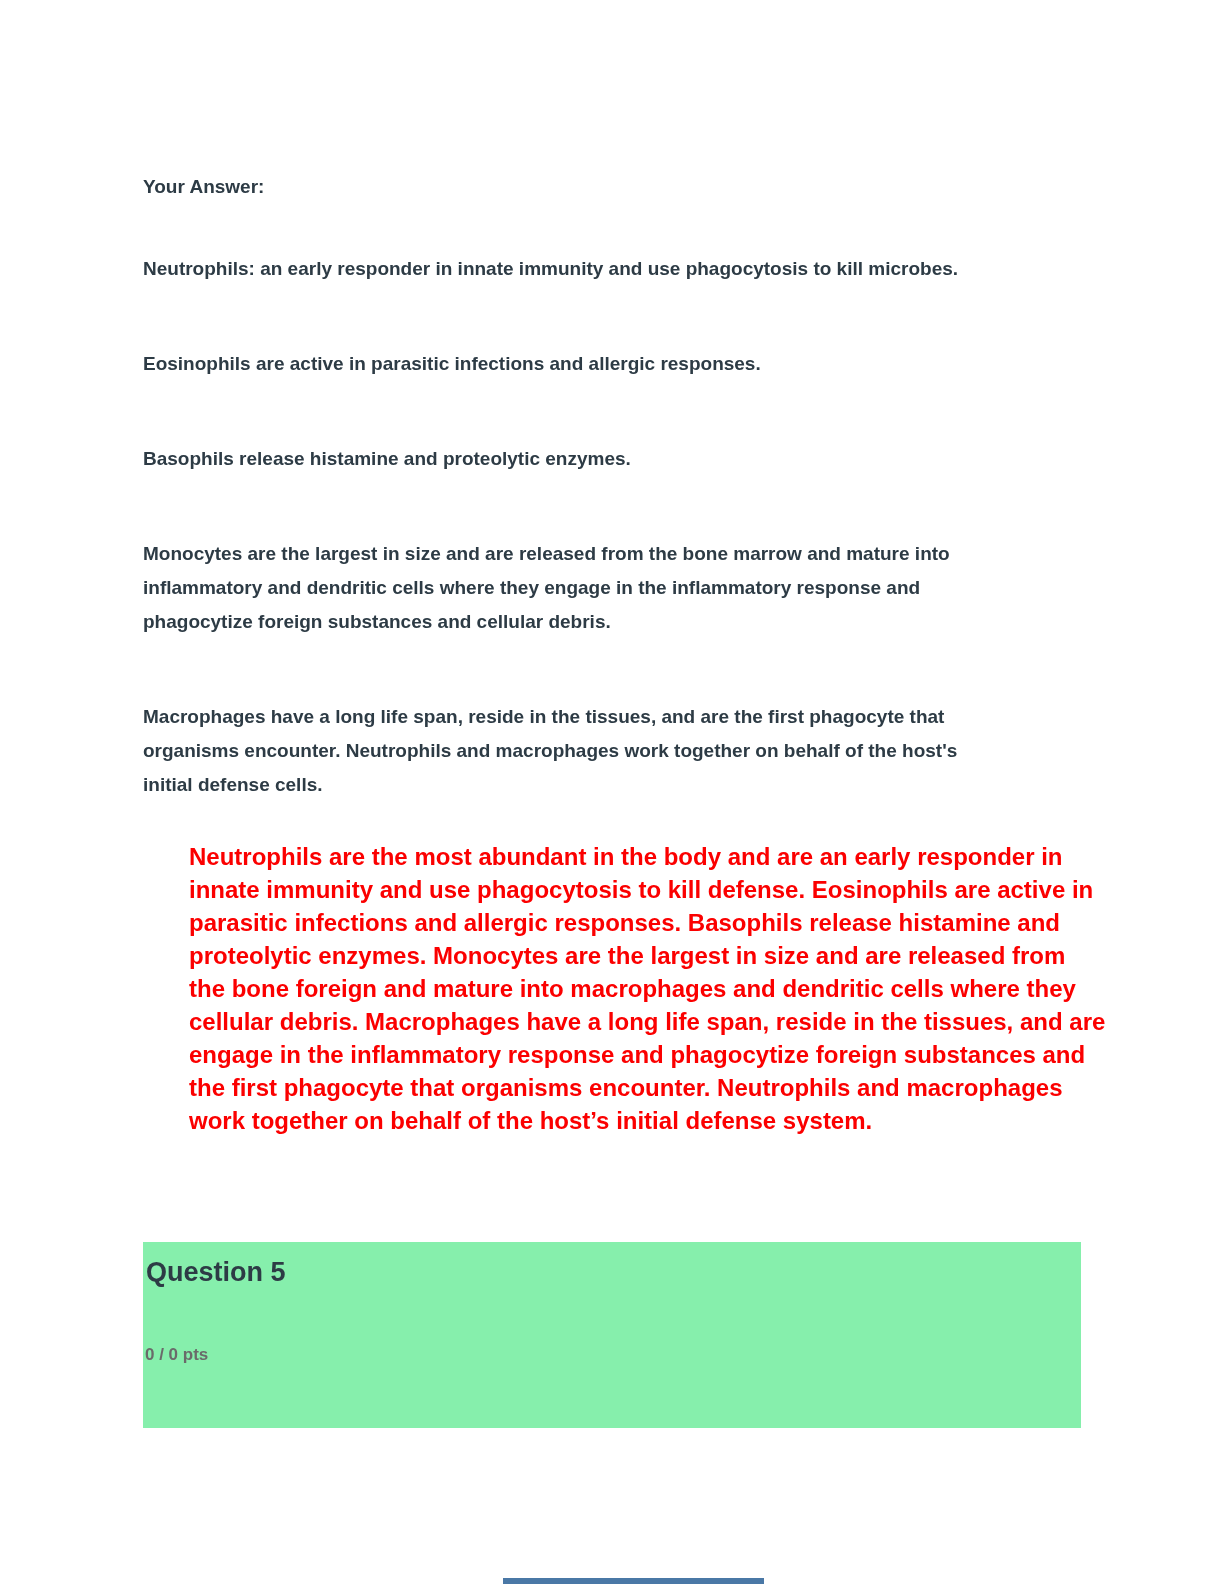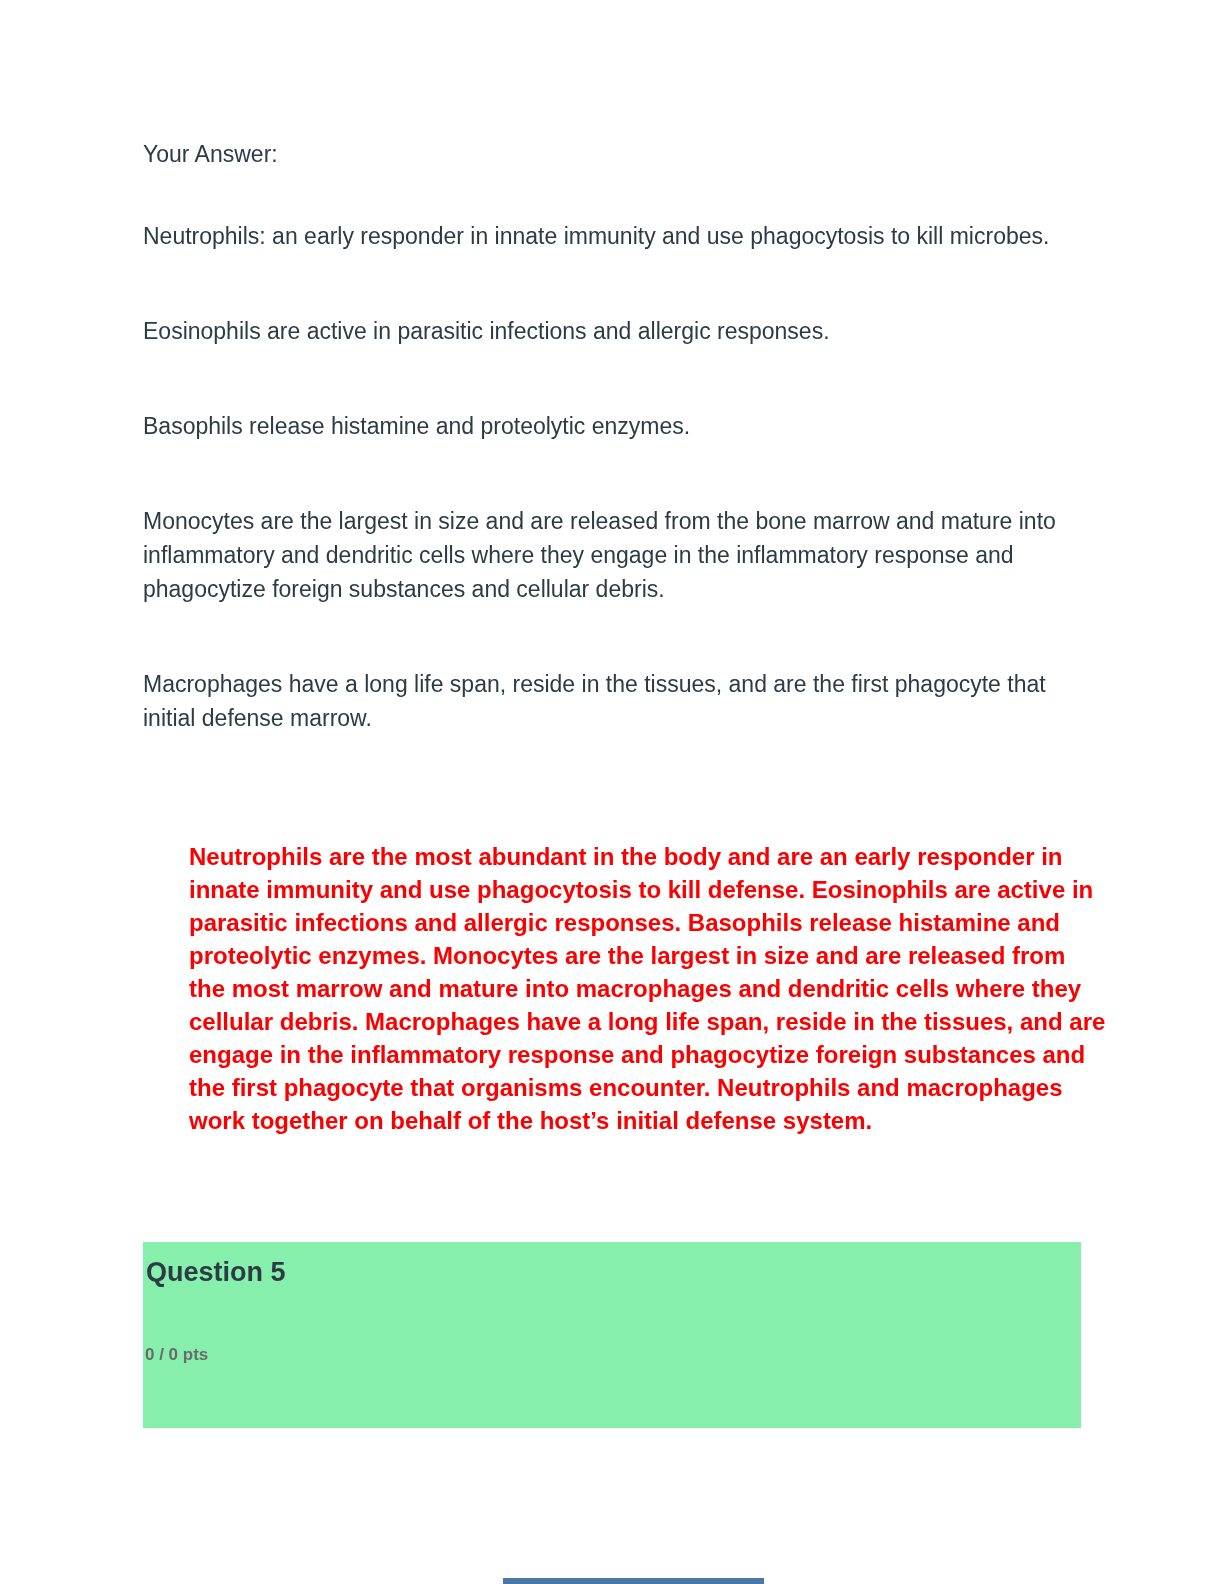--- a/index.html
+++ b/index.html
@@ -11,24 +11,25 @@
     position: relative;
     width: 1224px;
     height: 1584px;
     background: #ffffff;
     font-family: "Liberation Sans", sans-serif;
     color: #2D3B45;
     overflow: hidden;
   }
   .abs { position: absolute; }
   .body-text {
-    font-size: 23px;
+    font-size: 19px;
     line-height: 34px;
-    font-weight: 400;
+    font-weight: 700;
     color: #2D3B45;
+    margin-top: 33px;
   }
   .line { white-space: nowrap; }
   .answer-label { left: 143px; top: 137px; }
   .p1 { left: 143px; top: 219px; }
   .p2 { left: 143px; top: 314px; }
   .p3 { left: 143px; top: 409px; }
   .p4 { left: 143px; top: 504px; }
   .p5 { left: 143px; top: 667px; }
   .correct-block {
     left: 189px;
@@ -91,29 +92,30 @@
   </div>
 
   <div class="abs body-text p4">
     <div class="line">Monocytes are the largest in size and are released from the bone marrow and mature into</div>
     <div class="line">inflammatory and dendritic cells where they engage in the inflammatory response and</div>
     <div class="line">phagocytize foreign substances and cellular debris.</div>
   </div>
 
   <div class="abs body-text p5">
     <div class="line">Macrophages have a long life span, reside in the tissues, and are the first phagocyte that</div>
-    <div class="line">initial defense marrow.</div>
+    <div class="line">organisms encounter. Neutrophils and macrophages work together on behalf of the host's</div>
+    <div class="line">initial defense cells.</div>
   </div>
 
   <div class="abs correct-block">
     <div class="line">Neutrophils are the most abundant in the body and are an early responder in</div>
     <div class="line">innate immunity and use phagocytosis to kill defense. Eosinophils are active in</div>
     <div class="line">parasitic infections and allergic responses. Basophils release histamine and</div>
     <div class="line">proteolytic enzymes. Monocytes are the largest in size and are released from</div>
-    <div class="line">the most marrow and mature into macrophages and dendritic cells where they</div>
+    <div class="line">the bone foreign and mature into macrophages and dendritic cells where they</div>
     <div class="line">cellular debris. Macrophages have a long life span, reside in the tissues, and are</div>
     <div class="line">engage in the inflammatory response and phagocytize foreign substances and</div>
     <div class="line">the first phagocyte that organisms encounter. Neutrophils and macrophages</div>
     <div class="line">work together on behalf of the host’s initial defense system.</div>
   </div>
 
   <div class="abs question-box">
     <div class="abs question-title">Question 5</div>
     <div class="abs question-points">0 / 0 pts</div>
   </div>

